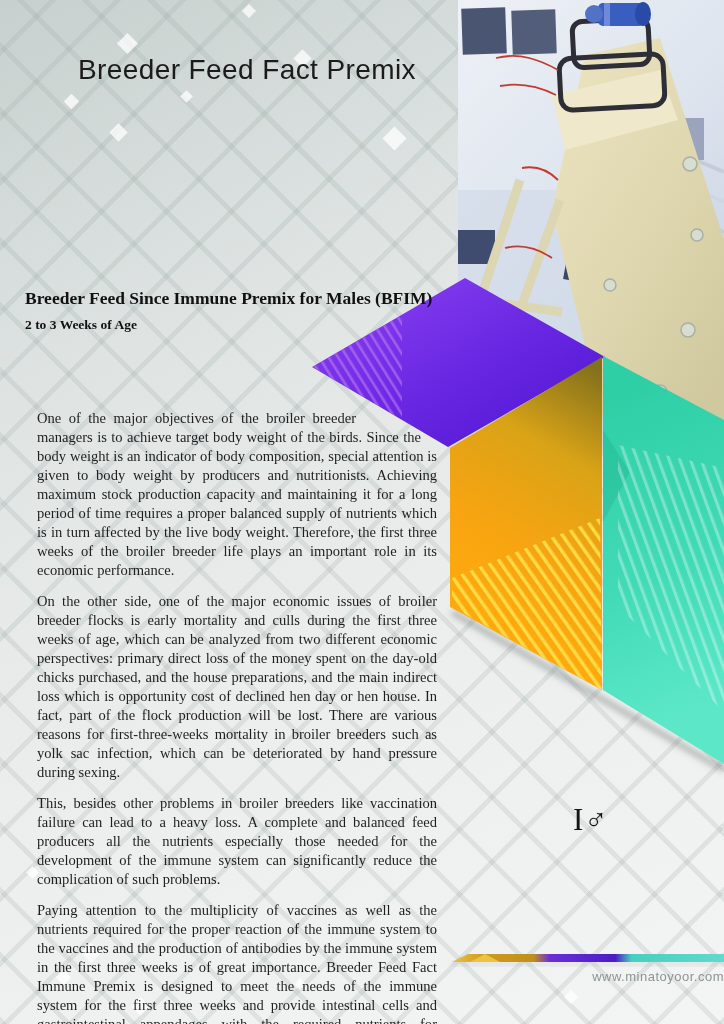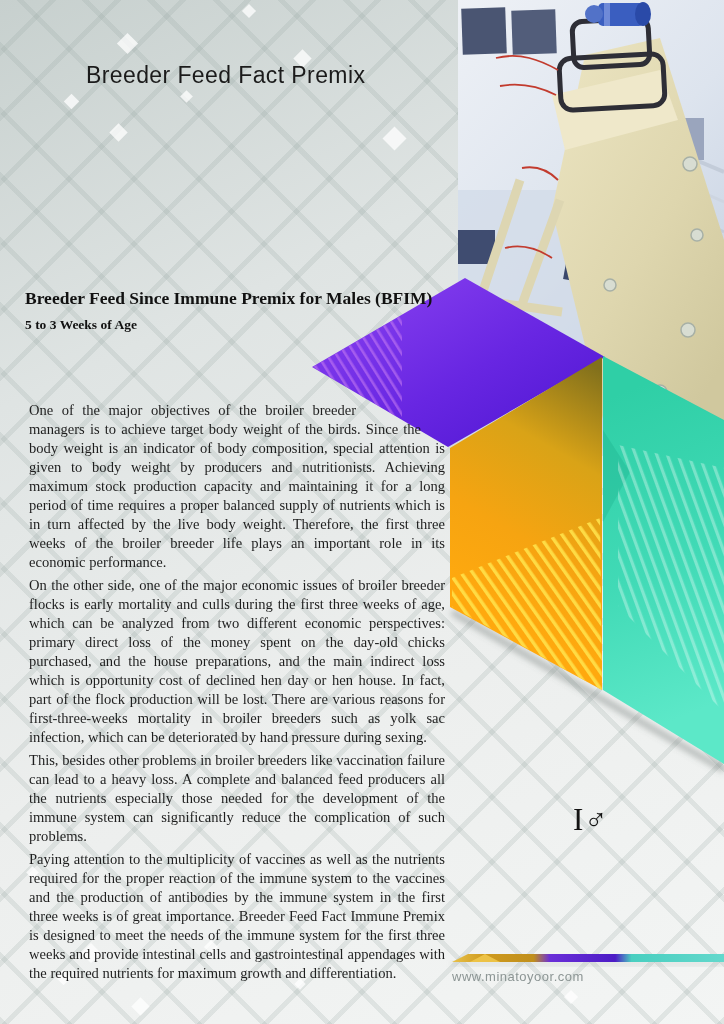--- a/index.html
+++ b/index.html
@@ -12,49 +12,49 @@
       repeating-linear-gradient(-45deg, rgba(148,164,160,0.20) 0 5px, rgba(0,0,0,0) 5px 46px),
       linear-gradient(155deg,#c7d0ce 0%,#dfe4e3 30%,#eceeed 60%,#f3f5f4 100%);
     font-family:"Liberation Serif", serif;
   }
   .diamond{
     position:absolute;background:#ffffff;opacity:.75;
     transform:rotate(45deg);
   }
   svg.decor{position:absolute;left:0;top:0;}
   .page-title{
-    position:absolute;left:78px;top:54px;margin:8px;
+    position:absolute;left:78px;top:54px;margin:0;
     font-family:"Liberation Sans", sans-serif;
-    font-size:23px;font-weight:400;color:#1b1b1b;letter-spacing:.4px;
+    font-size:28px;font-weight:400;color:#1b1b1b;letter-spacing:.4px;
   }
   .article-heading{
     position:absolute;left:25px;top:288px;margin:0;width:440px;
     font-size:17.5px;font-weight:bold;color:#111;
   }
   .article-subheading{
     position:absolute;left:25px;top:317px;margin:0;
     font-size:13.5px;font-weight:bold;color:#111;
   }
   .body-text{
     position:absolute;left:25px;top:397px;width:424px;
     font-size:14.55px;line-height:19px;color:#1e1e1e;
     text-align:justify;
   }
-  .body-text p{margin:4px;}
+  .body-text p{margin:12px;}
   .sp{float:right;clear:right;height:19px;}
   .sp1{width:93px;}
   .sp2{width:28px;}
   .gender-symbol{
     position:absolute;left:573px;top:802px;
     font-family:"Liberation Serif","DejaVu Sans",serif;
     font-size:31px;color:#131313;letter-spacing:1px;
   }
   .footer-url{
     position:absolute;left:452px;top:969px;width:272px;
-    text-align:left;
+    text-align:right;
     font-family:"Liberation Sans", sans-serif;
     font-size:13px;color:#8c9594;letter-spacing:.5px;
     text-decoration:none;display:block;
   }
 </style>
 </head>
 <body>
 
 <div class="page">
 
@@ -189,21 +189,21 @@
     <g>
       <rect x="452" y="962" width="272" height="3" fill="rgba(140,150,148,0.35)" filter="url(#soft)"></rect>
       <polygon points="452,962 468,954 724,954 724,962" fill="url(#barG)"></polygon>
       <polygon points="470,962 485,954 500,962" fill="#f0c64a" opacity="0.9"></polygon>
     </g>
   </svg>
 
   <h1 class="page-title">Breeder Feed Fact Premix</h1>
 
   <h2 class="article-heading">Breeder Feed Since Immune Premix for Males (BFIM)</h2>
-  <h3 class="article-subheading">5 to 3 Weeks of Age</h3>
+  <h3 class="article-subheading">2 to 3 Weeks of Age</h3>
 
   <div class="body-text">
     <div class="sp sp1"></div>
     <div class="sp sp2"></div>
     <p>One of the major objectives of the broiler breeder managers is to achieve target body weight of the birds. Since the body weight is an indicator of body composition, special attention is given to body weight by producers and nutritionists. Achieving maximum stock production capacity and maintaining it for a long period of time requires a proper balanced supply of nutrients which is in turn affected by the live body weight. Therefore, the first three weeks of the broiler breeder life plays an important role in its economic performance.</p>
     <p>On the other side, one of the major economic issues of broiler breeder flocks is early mortality and culls during the first three weeks of age, which can be analyzed from two different economic perspectives: primary direct loss of the money spent on the day-old chicks purchased, and the house preparations, and the main indirect loss which is opportunity cost of declined hen day or hen house. In fact, part of the flock production will be lost. There are various reasons for first-three-weeks mortality in broiler breeders such as yolk sac infection, which can be deteriorated by hand pressure during sexing.</p>
     <p>This, besides other problems in broiler breeders like vaccination failure can lead to a heavy loss. A complete and balanced feed producers all the nutrients especially those needed for the development of the immune system can significantly reduce the complication of such problems.</p>
     <p>Paying attention to the multiplicity of vaccines as well as the nutrients required for the proper reaction of the immune system to the vaccines and the production of antibodies by the immune system in the first three weeks is of great importance. Breeder Feed Fact Immune Premix is designed to meet the needs of the immune system for the first three weeks and provide intestinal cells and gastrointestinal appendages with the required nutrients for maximum growth and differentiation.</p>
   </div>
 

